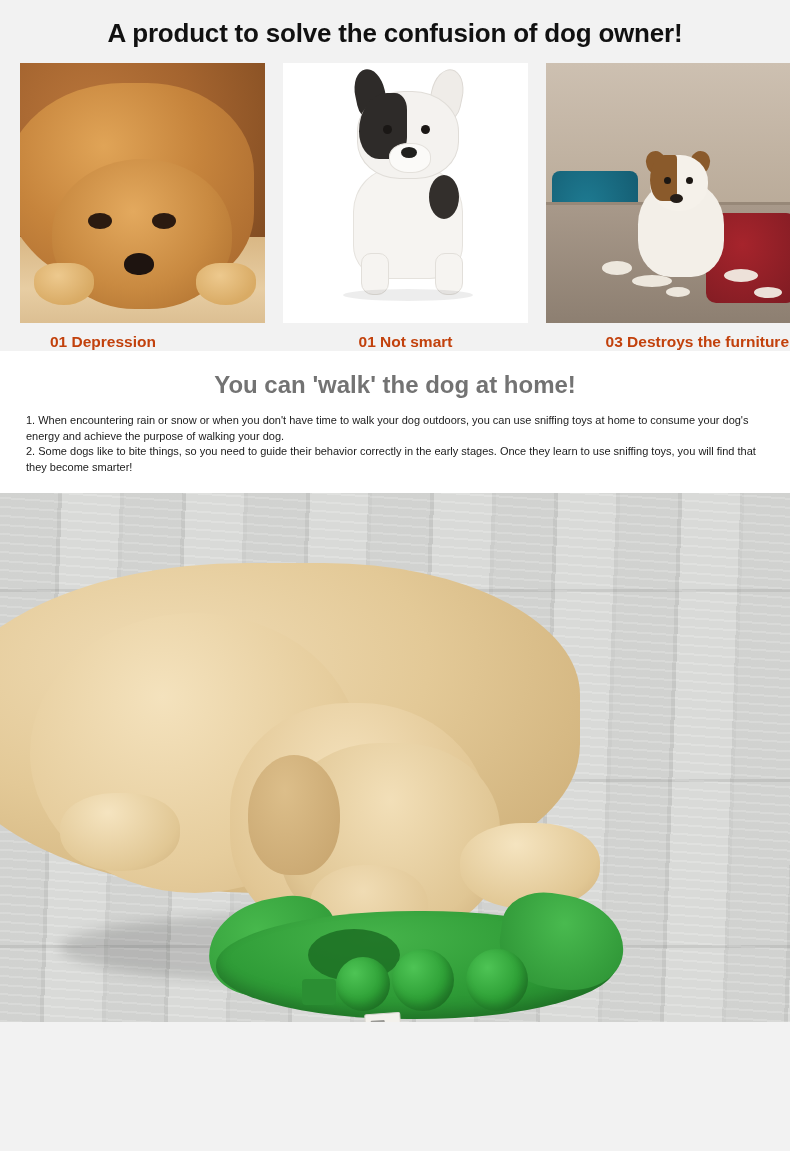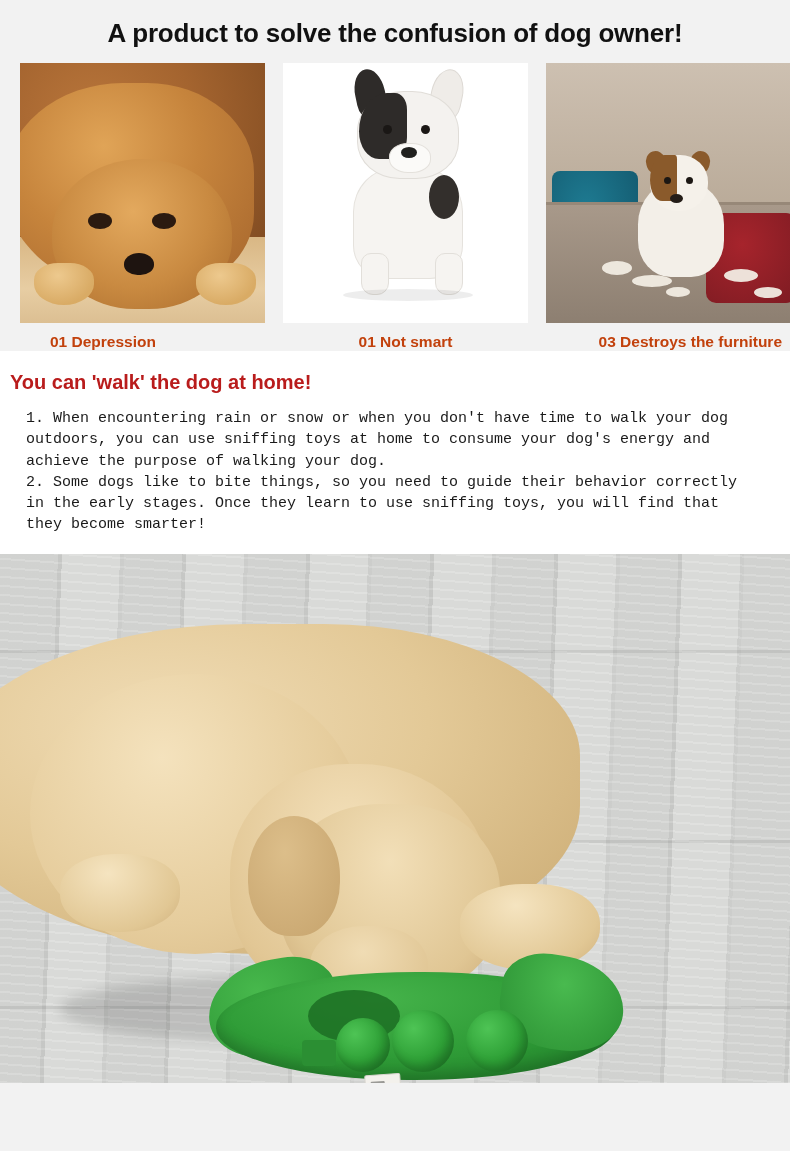--- a/index.html
+++ b/index.html
@@ -50,21 +50,21 @@
     background: #ffffff;
   }
   .card-caption {
     font-size: 15.5px;
     font-weight: bold;
     color: #c2410c;
     padding-top: 10px;
     text-align: center;
   }
   .card:nth-child(1) .card-caption { text-align: left; padding-left: 30px; }
-  .card:nth-child(3) .card-caption { text-align: right; padding-right: 9px; }
+  .card:nth-child(3) .card-caption { text-align: right; padding-right: 2px; }
 
   
   .pom-bg {
     position: absolute; inset: 0;
     background:
       radial-gradient(circle at 30% 22%, #b9763b 0%, #a4642f 38%, #8a5225 70%, #6f3f1c 100%);
   }
   .pom-floor {
     position: absolute; left: 0; right: 0; bottom: 0; height: 86px;
     background: linear-gradient(180deg, #d9b784 0%, #e7cda3 60%, #dcbf92 100%);
@@ -193,32 +193,31 @@
     position: absolute; background: #f1ece3; border-radius: 50%;
     opacity: 0.95;
   }
 
   
   .section-mid {
     background: #ffffff;
     padding: 14px 0 18px 0;
   }
   .subhead {
-    text-align: left;
-    font-size: 20px;
+    text-align: center;
+    font-size: 24px;
     font-weight: bold;
-    color: #b91c1c;
+    color: #737373;
     padding: 6px 10px 14px 10px;
   }
   .body-text {
-    font-size: 15px;
+    font-size: 11px;
     line-height: 1.42;
     color: #1a1a1a;
     padding: 0 26px;
-    font-family: Liberation Mono, monospace;
   }
   .body-text p { margin: 0; }
 
   
   .hero {
     position: relative;
     width: 790px;
     height: 529px;
     overflow: hidden;
     background: #cfd0cf;

